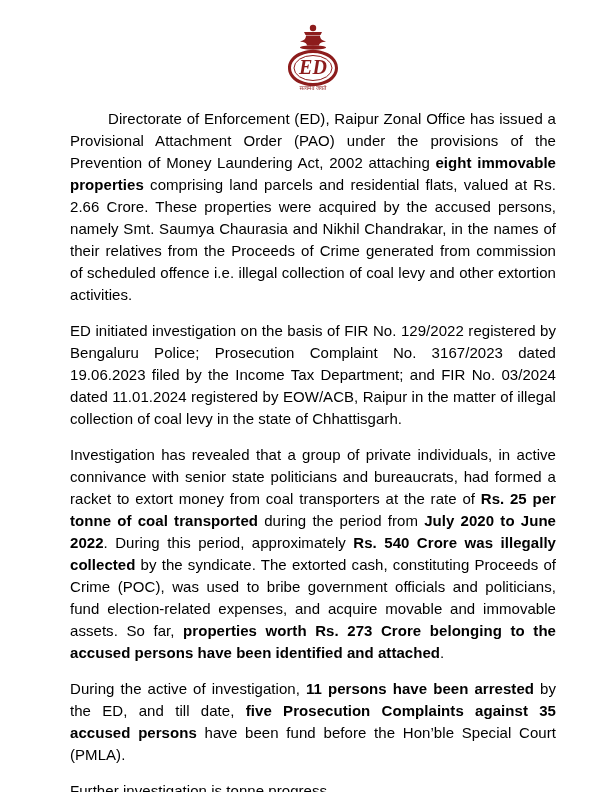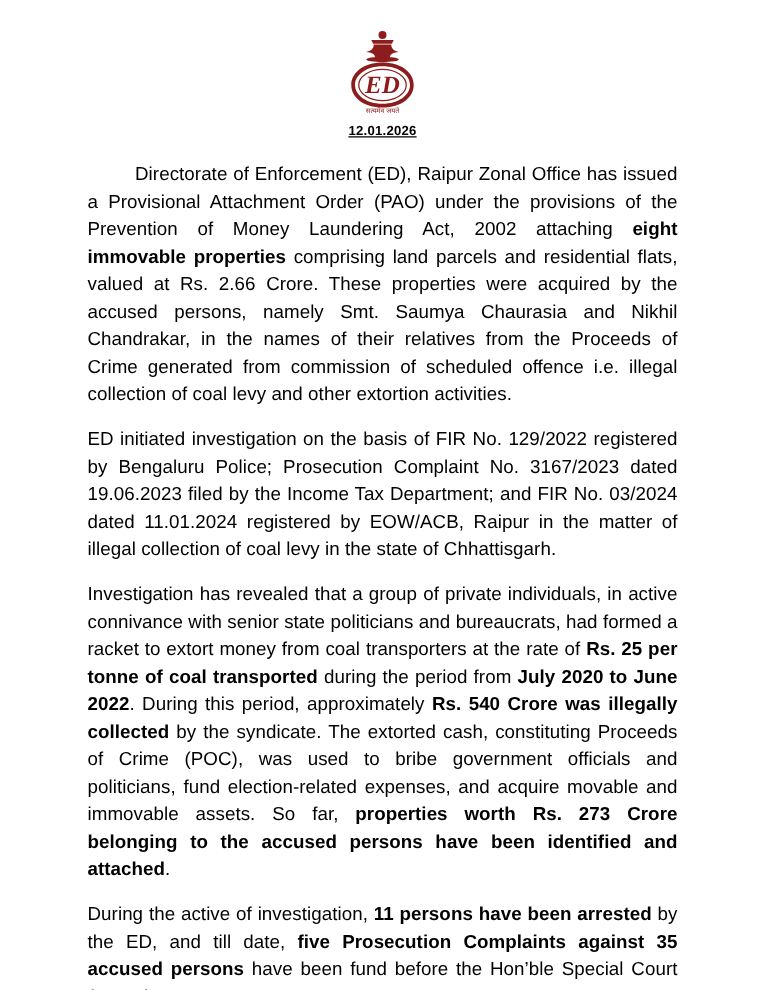--- a/index.html
+++ b/index.html
@@ -12,21 +12,21 @@
     height: 792px;
     font-family: "Liberation Sans", sans-serif;
     color: #000000;
     position: relative;
     overflow: hidden;
   }
   .page {
     width: 612px;
     height: 792px;
     box-sizing: border-box;
-    padding: 18px 70px 0 70px;
+    padding: 18px 56px 0 70px;
     position: relative;
   }
   .emblem-wrap {
     display: flex;
     justify-content: center;
     align-items: center;
     margin-top: 4px;
     margin-bottom: 6px;
   }
   .emblem {
@@ -80,21 +80,20 @@
         <g stroke="#8d1c1c" stroke-width="1" fill="none">
           <ellipse cx="43" cy="46" rx="19" ry="12.5"></ellipse>
         </g>
         <text x="43" y="52" text-anchor="middle" font-family="Liberation Serif, serif" font-size="20" font-weight="bold" font-style="italic" fill="#8d1c1c">ED</text>
         <text x="43" y="68" text-anchor="middle" font-family="Liberation Sans, sans-serif" font-size="5.5" fill="#8d1c1c">सत्यमेव जयते</text>
       </svg>
     </div>
   </div>
 
   <div class="title-block">
-    <div class="title-line">12.01.2026</div>
   </div>
 
   <div id="body-content">
       <p class="para"><span class="ind"></span><span>Directorate of Enforcement (ED), Raipur Zonal Office has issued a Provisional Attachment Order (PAO) under the provisions of the Prevention of Money Laundering Act, 2002 attaching </span><b>eight immovable properties</b><span> comprising land parcels and residential flats, valued at Rs. 2.66 Crore. These properties were acquired by the accused persons, namely Smt. Saumya Chaurasia and Nikhil Chandrakar, in the names of their relatives from the Proceeds of Crime generated from commission of scheduled offence i.e. illegal collection of coal levy and  other extortion activities.</span></p>
       <p class="para"><span>ED initiated investigation on the basis of FIR No. 129/2022 registered by Bengaluru Police; Prosecution Complaint No. 3167/2023 dated 19.06.2023 filed by the Income Tax Department; and FIR No. 03/2024 dated 11.01.2024 registered by EOW/ACB, Raipur in the matter of illegal collection of coal levy in the state of Chhattisgarh.</span></p>
       <p class="para"><span>Investigation has revealed that a group of private individuals, in active connivance with senior state politicians and bureaucrats, had formed a racket to extort money from coal transporters at the rate of </span><b>Rs. 25 per tonne of coal transported</b><span> during the period from </span><b>July 2020 to June 2022</b><span>. During this period, approximately </span><b>Rs. 540 Crore was illegally collected</b><span> by the syndicate. The extorted cash, constituting Proceeds of Crime (POC), was used to bribe government officials and politicians, fund election-related expenses, and acquire movable and immovable assets. So far, </span><b>properties worth Rs. 273 Crore belonging to the accused persons have been identified and attached</b><span>.</span></p>
       <p class="para"><span>During the active of investigation, </span><b>11 persons have been arrested</b><span> by the ED, and till date, </span><b>five Prosecution Complaints against 35 accused persons</b><span> have been fund before the Hon’ble Special Court (PMLA).</span></p>
       <p class="para"><span>Further investigation is tonne progress.</span></p>
     </div>
 

